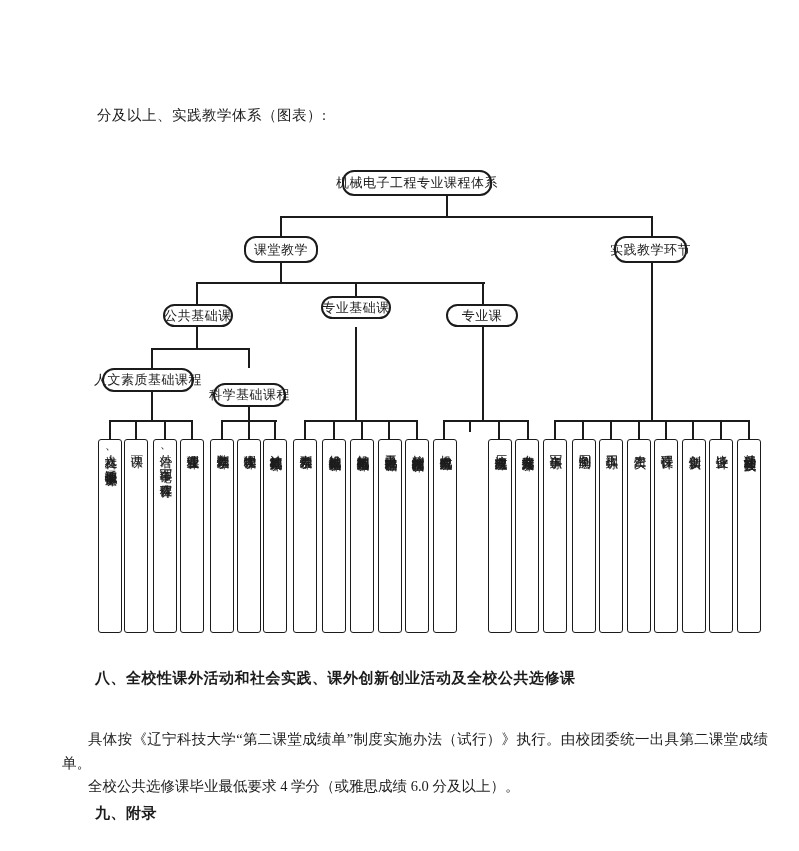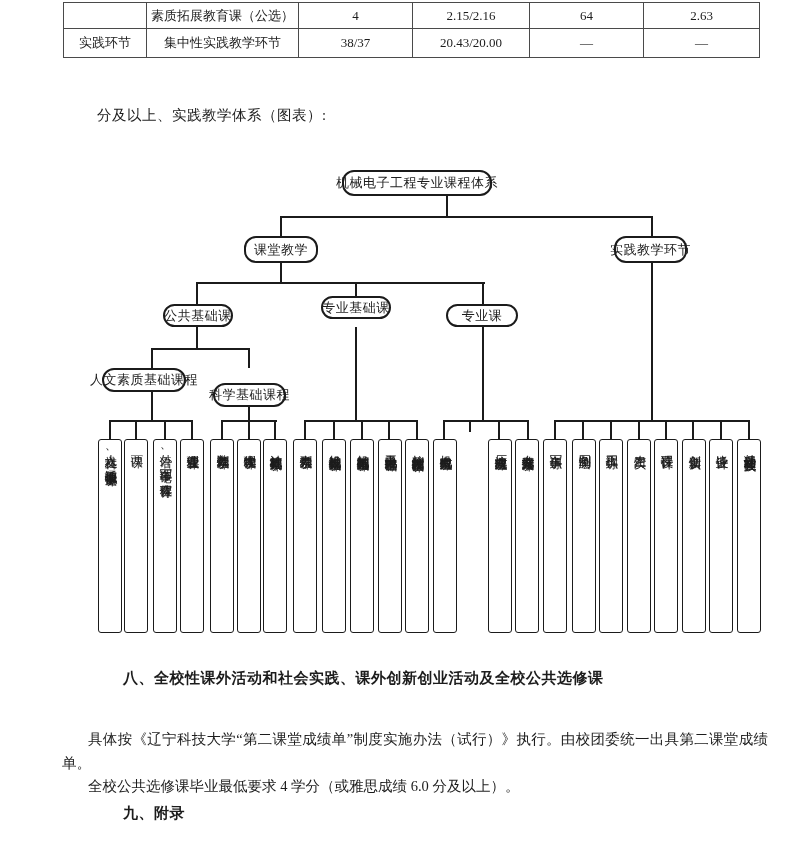--- a/index.html
+++ b/index.html
@@ -49,58 +49,38 @@
     top:439px; width:24px; height:194px;
     border:1.5px solid #1b1b1b; border-radius:3px; background:#fff;
     writing-mode:vertical-rl; text-orientation:mixed;
     font-size:12.5px; letter-spacing:0.5px; line-height:20px;
     padding-top:5px; overflow:hidden;
   }
 
   
   .sec-heading {
     position:absolute; left:95px;
-    font-size:15px; font-weight:bold; letter-spacing:0.5px; white-space:nowrap;margin-left:28px;
+    font-size:15px; font-weight:bold; letter-spacing:0.5px; white-space:nowrap;
   }
   .para {
     position:absolute; left:62px; width:706px;
     font-size:14.5px; line-height:23.5px; text-indent:26px;
     text-align:justify;
   }
   .h8 { top:669px; }
   .p1 { top:703px; }
   .p2 { top:728px; }
   .p3 { top:775px; }
   .h9 { top:804px; }
 </style>
 </head>
 <body>
 
 <div class="page">
 
-  <table class="credit-table">
-    <tbody>
-        <tr>
-          <td></td>
-          <td>素质拓展教育课（公选）</td>
-          <td>4</td>
-          <td>2.15/2.16</td>
-          <td>64</td>
-          <td>2.63</td>
-        </tr>
-        <tr>
-          <td>实践环节</td>
-          <td>集中性实践教学环节</td>
-          <td>38/37</td>
-          <td>20.43/20.00</td>
-          <td>—</td>
-          <td>—</td>
-        </tr>
-      </tbody>
-  </table>
 
   <div class="caption">分及以上、实践教学体系（图表）:</div>
 
   <div class="diagram">
       <div class="edge" style="left: 446px; top: 196px; width: 2px; height: 21px;"></div>
       <div class="edge" style="left: 280px; top: 216px; width: 373px; height: 2px;"></div>
       <div class="edge" style="left: 280px; top: 217px; width: 2px; height: 19px;"></div>
       <div class="edge" style="left: 651px; top: 217px; width: 2px; height: 19px;"></div>
       <div class="edge" style="left: 280px; top: 263px; width: 2px; height: 20px;"></div>
       <div class="edge" style="left: 196px; top: 282px; width: 289px; height: 2px;"></div>
@@ -144,21 +124,21 @@
       <div class="edge" style="left: 665px; top: 421px; width: 2px; height: 18px;"></div>
       <div class="edge" style="left: 692px; top: 421px; width: 2px; height: 18px;"></div>
       <div class="edge" style="left: 720px; top: 421px; width: 2px; height: 18px;"></div>
       <div class="edge" style="left: 748px; top: 421px; width: 2px; height: 18px;"></div>
       <div class="node" style="left: 342px; top: 170px; width: 150px; height: 26px;">机械电子工程专业课程体系</div>
       <div class="node" style="left: 244px; top: 236px; width: 74px; height: 27px;">课堂教学</div>
       <div class="node" style="left: 614px; top: 236px; width: 73px; height: 27px;">实践教学环节</div>
       <div class="node" style="left: 163px; top: 304px; width: 70px; height: 23px;">公共基础课</div>
       <div class="node" style="left: 321px; top: 296px; width: 70px; height: 23px;">专业基础课</div>
       <div class="node" style="left: 446px; top: 304px; width: 72px; height: 23px;">专业课</div>
-      <div class="node" style="left: 102px; top: 368px; width: 84px; height: 24px;">人文素质基础课程</div>
+      <div class="node" style="left: 102px; top: 368px; width: 92px; height: 24px;">人文素质基础课程</div>
       <div class="node" style="left: 213px; top: 368px; width: 73px; height: 24px; margin-top: 15px;">科学基础课程</div>
       <div class="leaf" style="left: 98px;">人文社科、通识教学专项选修课</div>
       <div class="leaf" style="left: 124px;">两课</div>
       <div class="leaf" style="left: 153px;">外语、军事理论、体育课程</div>
       <div class="leaf" style="left: 180px;">企业管理课程</div>
       <div class="leaf" style="left: 210px;">数学系列课程</div>
       <div class="leaf" style="left: 237px;">大学物理课程</div>
       <div class="leaf" style="left: 263px;">计算机基础系列课程</div>
       <div class="leaf" style="left: 293px;">力学系列课程</div>
       <div class="leaf" style="left: 322px;">机械设计基础系列课程</div>

